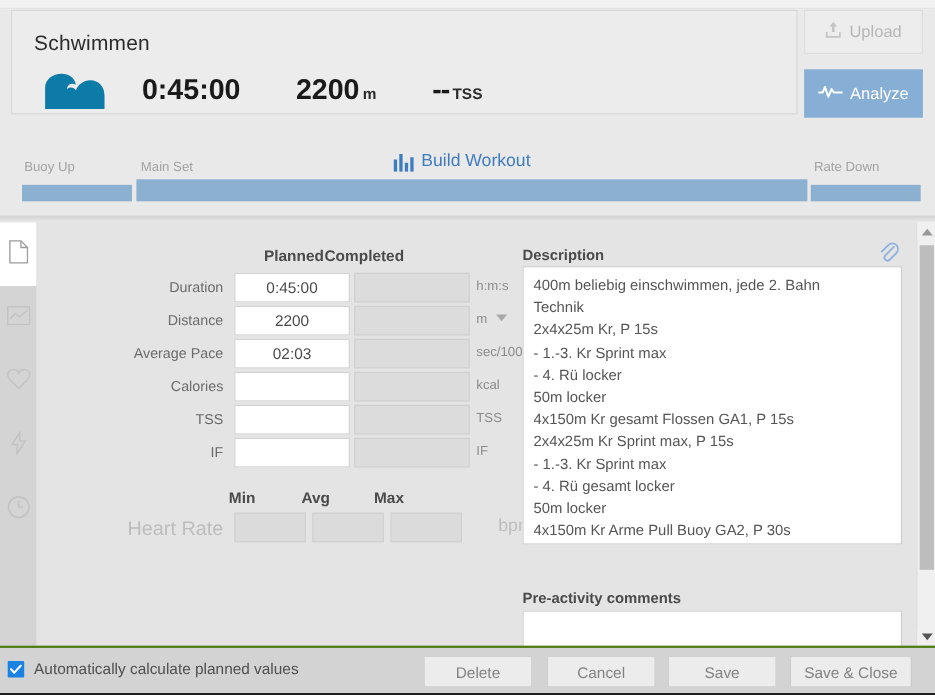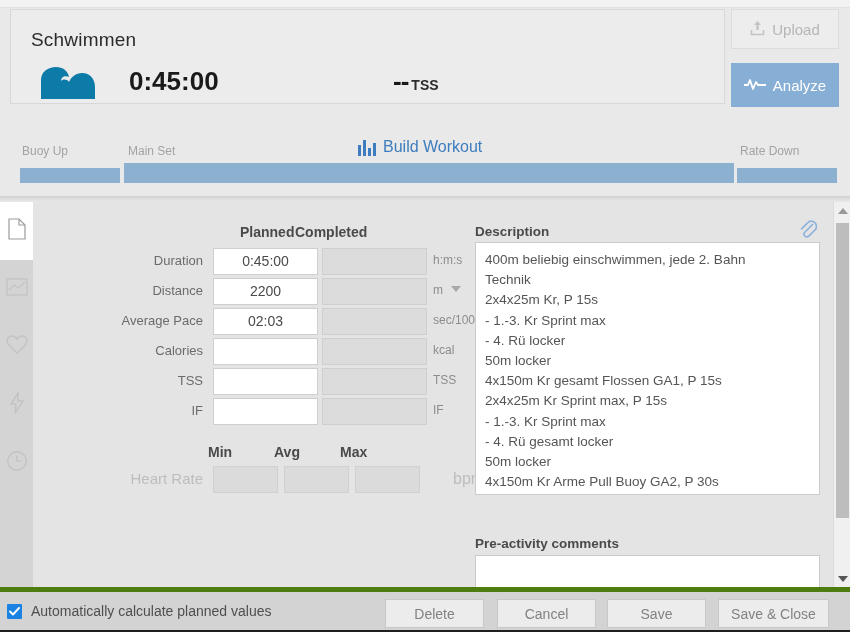--- a/index.html
+++ b/index.html
@@ -158,21 +158,21 @@
     border-left: 5px solid transparent; border-right: 5px solid transparent;
     border-top: 6px solid #a8a8a8; vertical-align: 2px;
     cursor: pointer;
   }
 
   .mam-head {
     position: absolute; font-size: 14px; font-weight: bold; color: #4a4a4a;
   }
   .hr-label {
     position: absolute; width: 140px; top: 5px;
-    text-align: right; font-size: 15px; color: #bdbdbd;
+    text-align: right; font-size: 18px; color: #bdbdbd;
   }
   .hr-unit {
     position: absolute; top: 5px; font-size: 16px; color: #bdbdbd; margin-left: 24px;
   }
   .inp.hr { background: #dbdbdb; border: 1px solid #d0d0d0; }
 
   
   .desc-pane {
     position: absolute; left: 470px; top: 0; width: 358px; height: 385px;
   }
@@ -220,21 +220,21 @@
   }
   .vscroll .thumb {
     position: absolute; left: 2px; top: 21px; width: 13px; height: 295px;
     background: #bdbdbd; cursor: pointer;
   }
 
   
   .footer {
     position: absolute; left: 0; bottom: 0; width: 850px; height: 45px;
     background: #d3d3d3;
-    border-top: 5px solid #4d7c0f;
+    border-top: 2px solid #4d7c0f;
   }
   .auto-calc {
     position: absolute; left: 7px; top: 11px;
     display: flex; align-items: center; gap: 9px;
     cursor: pointer;
   }
   .cbox {
     width: 15px; height: 15px; background: #1a82e2;
     display: flex; align-items: center; justify-content: center;
     border-radius: 1px;
@@ -271,20 +271,23 @@
       <svg width="58" height="34" viewBox="0 0 58 34">
         <path d="M2 33 L2 14 C2 6 9 1 17 1 C24 1 29 5 30 11 C26 9 22 11 22 15 C24 13 28 13 30 16
                  C32 11 37 7 43 7 C51 7 56 13 56 21 L56 33 Z" fill="#0c7ba7"></path>
       </svg>
     </div>
 
     <div class="stat stat-duration">
       <span>0:45:00</span>
     </div>
 
+    <div class="stat stat-distance">
+      <span>2200</span><span class="unit">m</span>
+    </div>
 
     <div class="stat stat-tss">
       <span class="dashes">--</span><span class="unit">TSS</span>
     </div>
   </div>
 
   <div class="btn-upload">
     <span>
       <svg width="15" height="16" viewBox="0 0 15 16">
         <path d="M7.5 1 L11 5 H8.7 V10 H6.3 V5 H4 Z" fill="#c4c4c4"></path>

